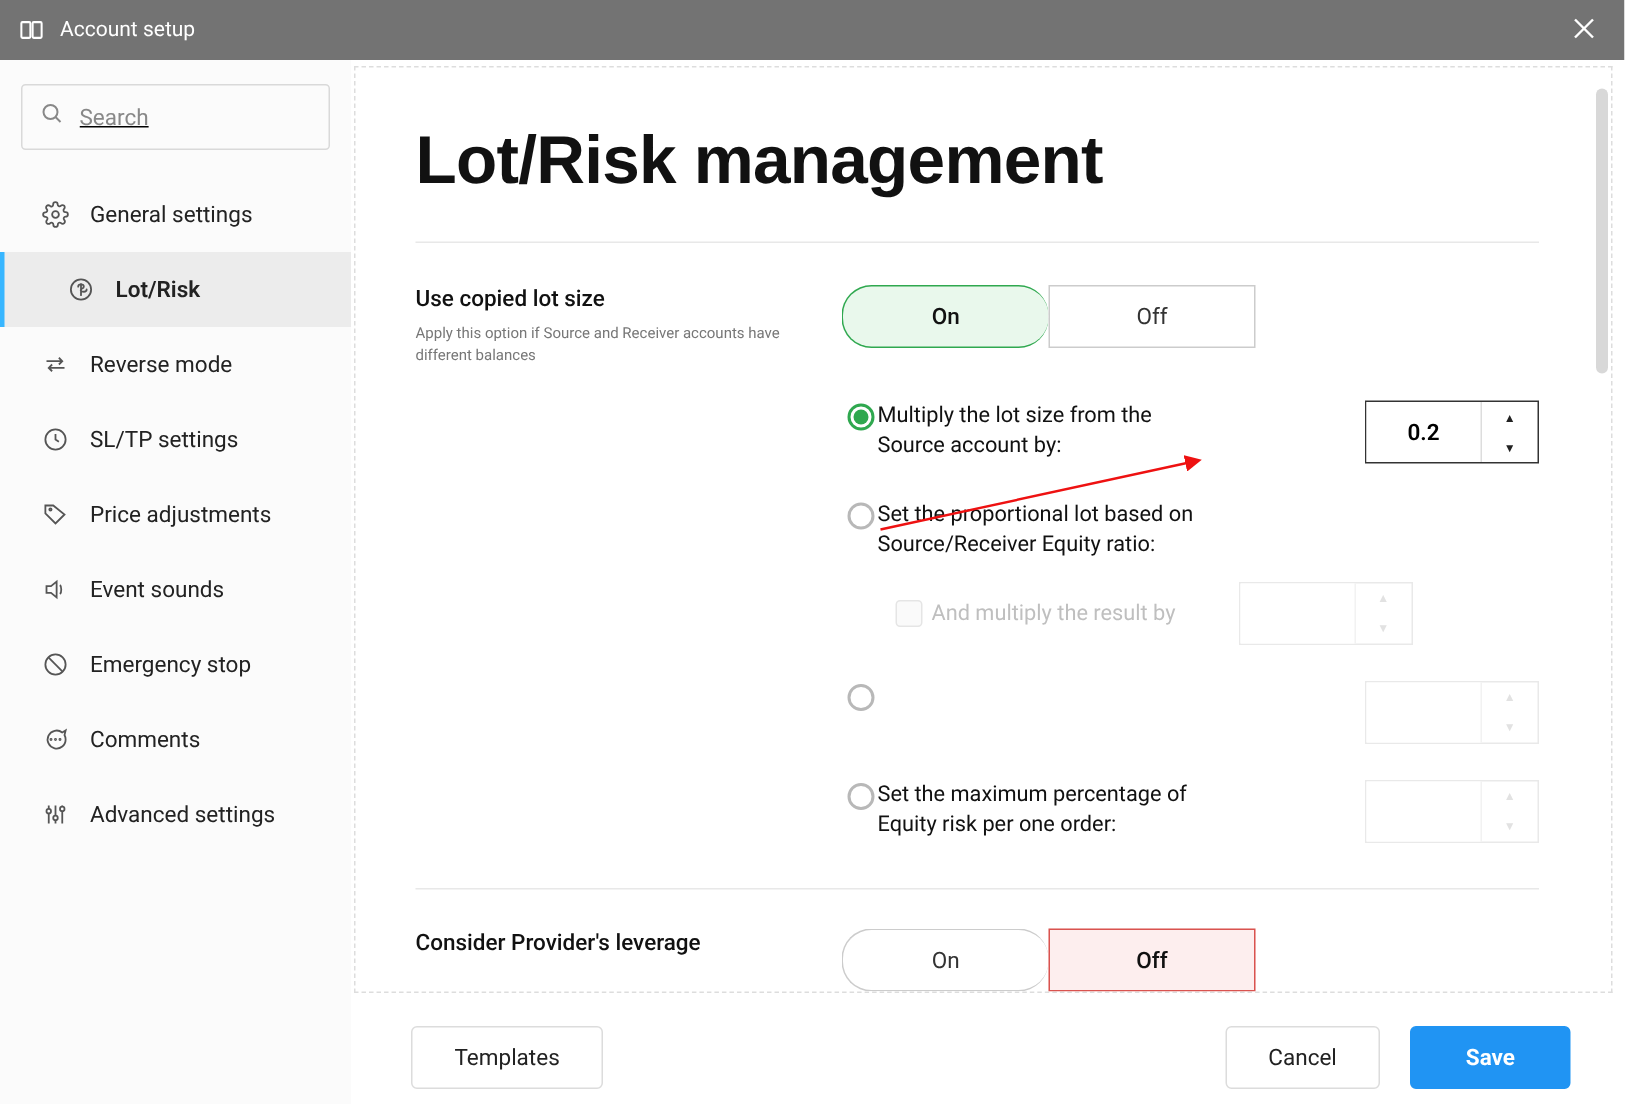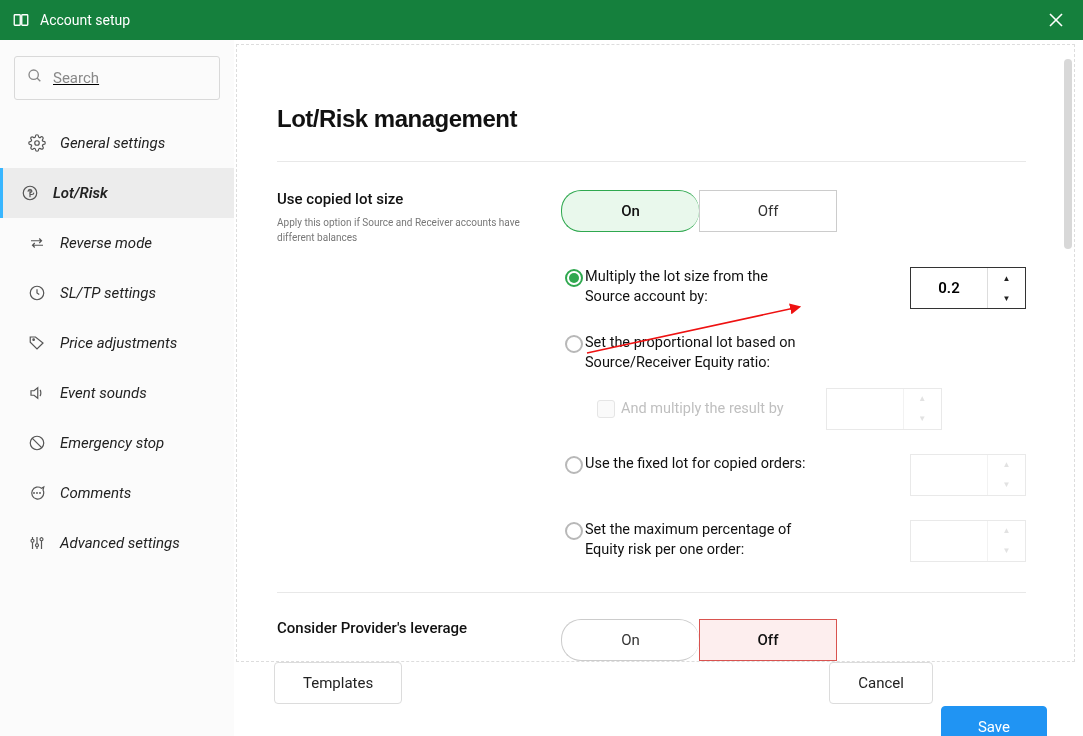--- a/index.html
+++ b/index.html
@@ -1,44 +1,44 @@
 <!DOCTYPE html>
 <html><head>
 <meta charset="utf-8">
 <style>
   * { box-sizing: border-box; margin: 0; padding: 0; font-family: -apple-system, BlinkMacSystemFont, "Segoe UI", Roboto, Arial, sans-serif; }
   body { width: 1083px; height: 736px; background: #fff; overflow: hidden; position: relative; }
 
   
-  .titlebar { height: 40px; background: #15803d; display: flex; align-items: center; padding: 0 12px; color: #fff; font-size: 14px; }
+  .titlebar { height: 40px; background: #737373; display: flex; align-items: center; padding: 0 12px; color: #fff; font-size: 14px; }
   .titlebar .tb-icon { display: inline-flex; margin-right: 10px; }
   .titlebar .tb-spacer { flex: 1; }
   .titlebar .tb-close { font-size: 18px; cursor: pointer; padding: 4px 8px; }
 
   .app { display: flex; height: calc(100% - 40px); }
 
   
   .sidebar { width: 234px; background: #fbfbfb; display: flex; flex-direction: column; padding-top: 16px; }
   .search-wrap { padding: 0 14px 18px 14px; }
   .search { display: flex; align-items: center; height: 44px; border: 1px solid #d9d9d9; border-radius: 3px; padding: 0 12px; color: #999; gap: 10px; }
   .search input { border: none; outline: none; font-size: 15px; flex: 1; background: transparent; text-decoration: underline; }
   .search input::placeholder { color: #888; }
-  .nav { list-style: none; font-style: italic; }
+  .nav { list-style: none; }
   .nav li { display: flex; align-items: center; height: 50px; padding: 0 14px 0 28px; gap: 14px; font-size: 15px; color: #222; cursor: pointer; }
-  .nav li.active { background: #ececec; border-left: 3px solid #38B6FF; padding-left: 18px; font-weight: 600; }
+  .nav li.active { background: #ececec; border-left: 3px solid #38B6FF; padding-left: 42px; font-weight: 600; }
   .nav li .nav-icon { width: 18px; height: 18px; display: inline-flex; align-items: center; justify-content: center; color: #555; }
   .nav li .nav-icon svg { width: 18px; height: 18px; stroke: currentColor; fill: none; stroke-width: 1.6; }
 
   
   .main { flex: 1; position: relative; display: flex; flex-direction: column; }
   .scroll-region { flex: 1; overflow: hidden; position: relative; border: 1px dashed #ddd; margin: 4px 8px 0 2px; }
   .scroll-inner { padding: 36px 48px 36px 40px; }
   .scrollbar { position: absolute; right: 2px; top: 14px; width: 8px; height: 190px; background: #d8d8d8; border-radius: 4px; }
 
-  h1.page-title { font-size: 24px; font-weight: 700; color: #111; letter-spacing: -0.5px; margin-bottom: 28px; font-family: "Segoe UI", Arial, sans-serif; margin-top: 24px; }
+  h1.page-title { font-size: 45px; font-weight: 700; color: #111; letter-spacing: -0.5px; margin-bottom: 28px; font-family: "Segoe UI", Arial, sans-serif; }
   hr.sep { border: none; border-top: 1px solid #e8e8e8; margin: 6px 0 28px 0; }
   hr.sep2 { border: none; border-top: 1px solid #e8e8e8; margin: 30px 0 26px 0; }
 
   .row { display: flex; align-items: flex-start; gap: 24px; }
   .row .label-col { width: 260px; }
   .row .label-col .opt-label { font-size: 15px; color: #111; font-weight: 500; margin-bottom: 8px; }
   .row .label-col .opt-sub { font-size: 10px; color: #777; line-height: 1.45; }
 
   
   .toggle { display: inline-flex; border-radius: 2px; height: 42px; }
@@ -67,23 +67,23 @@
   .stepper .arrows span { flex: 1; display: flex; align-items: center; justify-content: center; font-size: 8px; color: #222; cursor: pointer; }
   .stepper.disabled { border-color: #e9e9e9; }
   .stepper.disabled input { color: #ddd; background: #fff; }
   .stepper.disabled .arrows { border-left-color: #f2f2f2; }
   .stepper.disabled .arrows span { color: #e2e2e2; }
 
   
   .annotation-arrow { position: absolute; left: 346px; top: 248px; pointer-events: none; }
 
   
-  .footer { height: 74px; display: flex; align-items: flex-start; padding: 0 36px 10px 40px; gap: 8px; }
+  .footer { height: 74px; display: flex; align-items: flex-end; padding: 0 36px 10px 40px; gap: 20px; }
   .btn { height: 42px; padding: 0 28px; border: 1px solid #dcdcdc; background: #fff; border-radius: 4px; font-size: 15px; cursor: pointer; color: #222; }
-  .btn.primary { background: #2094f3; border-color: #2094f3; color: #fff; font-weight: 400; padding: 0 36px; margin-top: 44px; }
+  .btn.primary { background: #2094f3; border-color: #2094f3; color: #fff; font-weight: 700; padding: 0 36px; margin-top: 44px; }
   .footer .spacer { flex: 1; }
 </style>
 </head>
 <body>
 
 <div class="titlebar">
   <span class="tb-icon">
     <svg width="18" height="18" viewBox="0 0 24 24" fill="none" stroke="#fff" stroke-width="1.8">
       <rect x="3" y="5" width="8" height="14" rx="1"></rect>
         <rect x="13" y="5" width="8" height="14" rx="1"></rect>
@@ -249,21 +249,20 @@
                 <div class="arrows">
                   <span>▲</span>
                   <span>▼</span>
                 </div>
               </div>
             </div>
           </div>
 
           <div class="radio-row">
             <span class="radio"></span>
-            <span class="radio-label">Use the fixed lot for copied orders:</span>
             <div class="stepper disabled">
               <input type="text" value="" style="">
               <div class="arrows">
                 <span>▲</span>
                 <span>▼</span>
               </div>
             </div>
           </div>
 
           <div class="radio-row">

